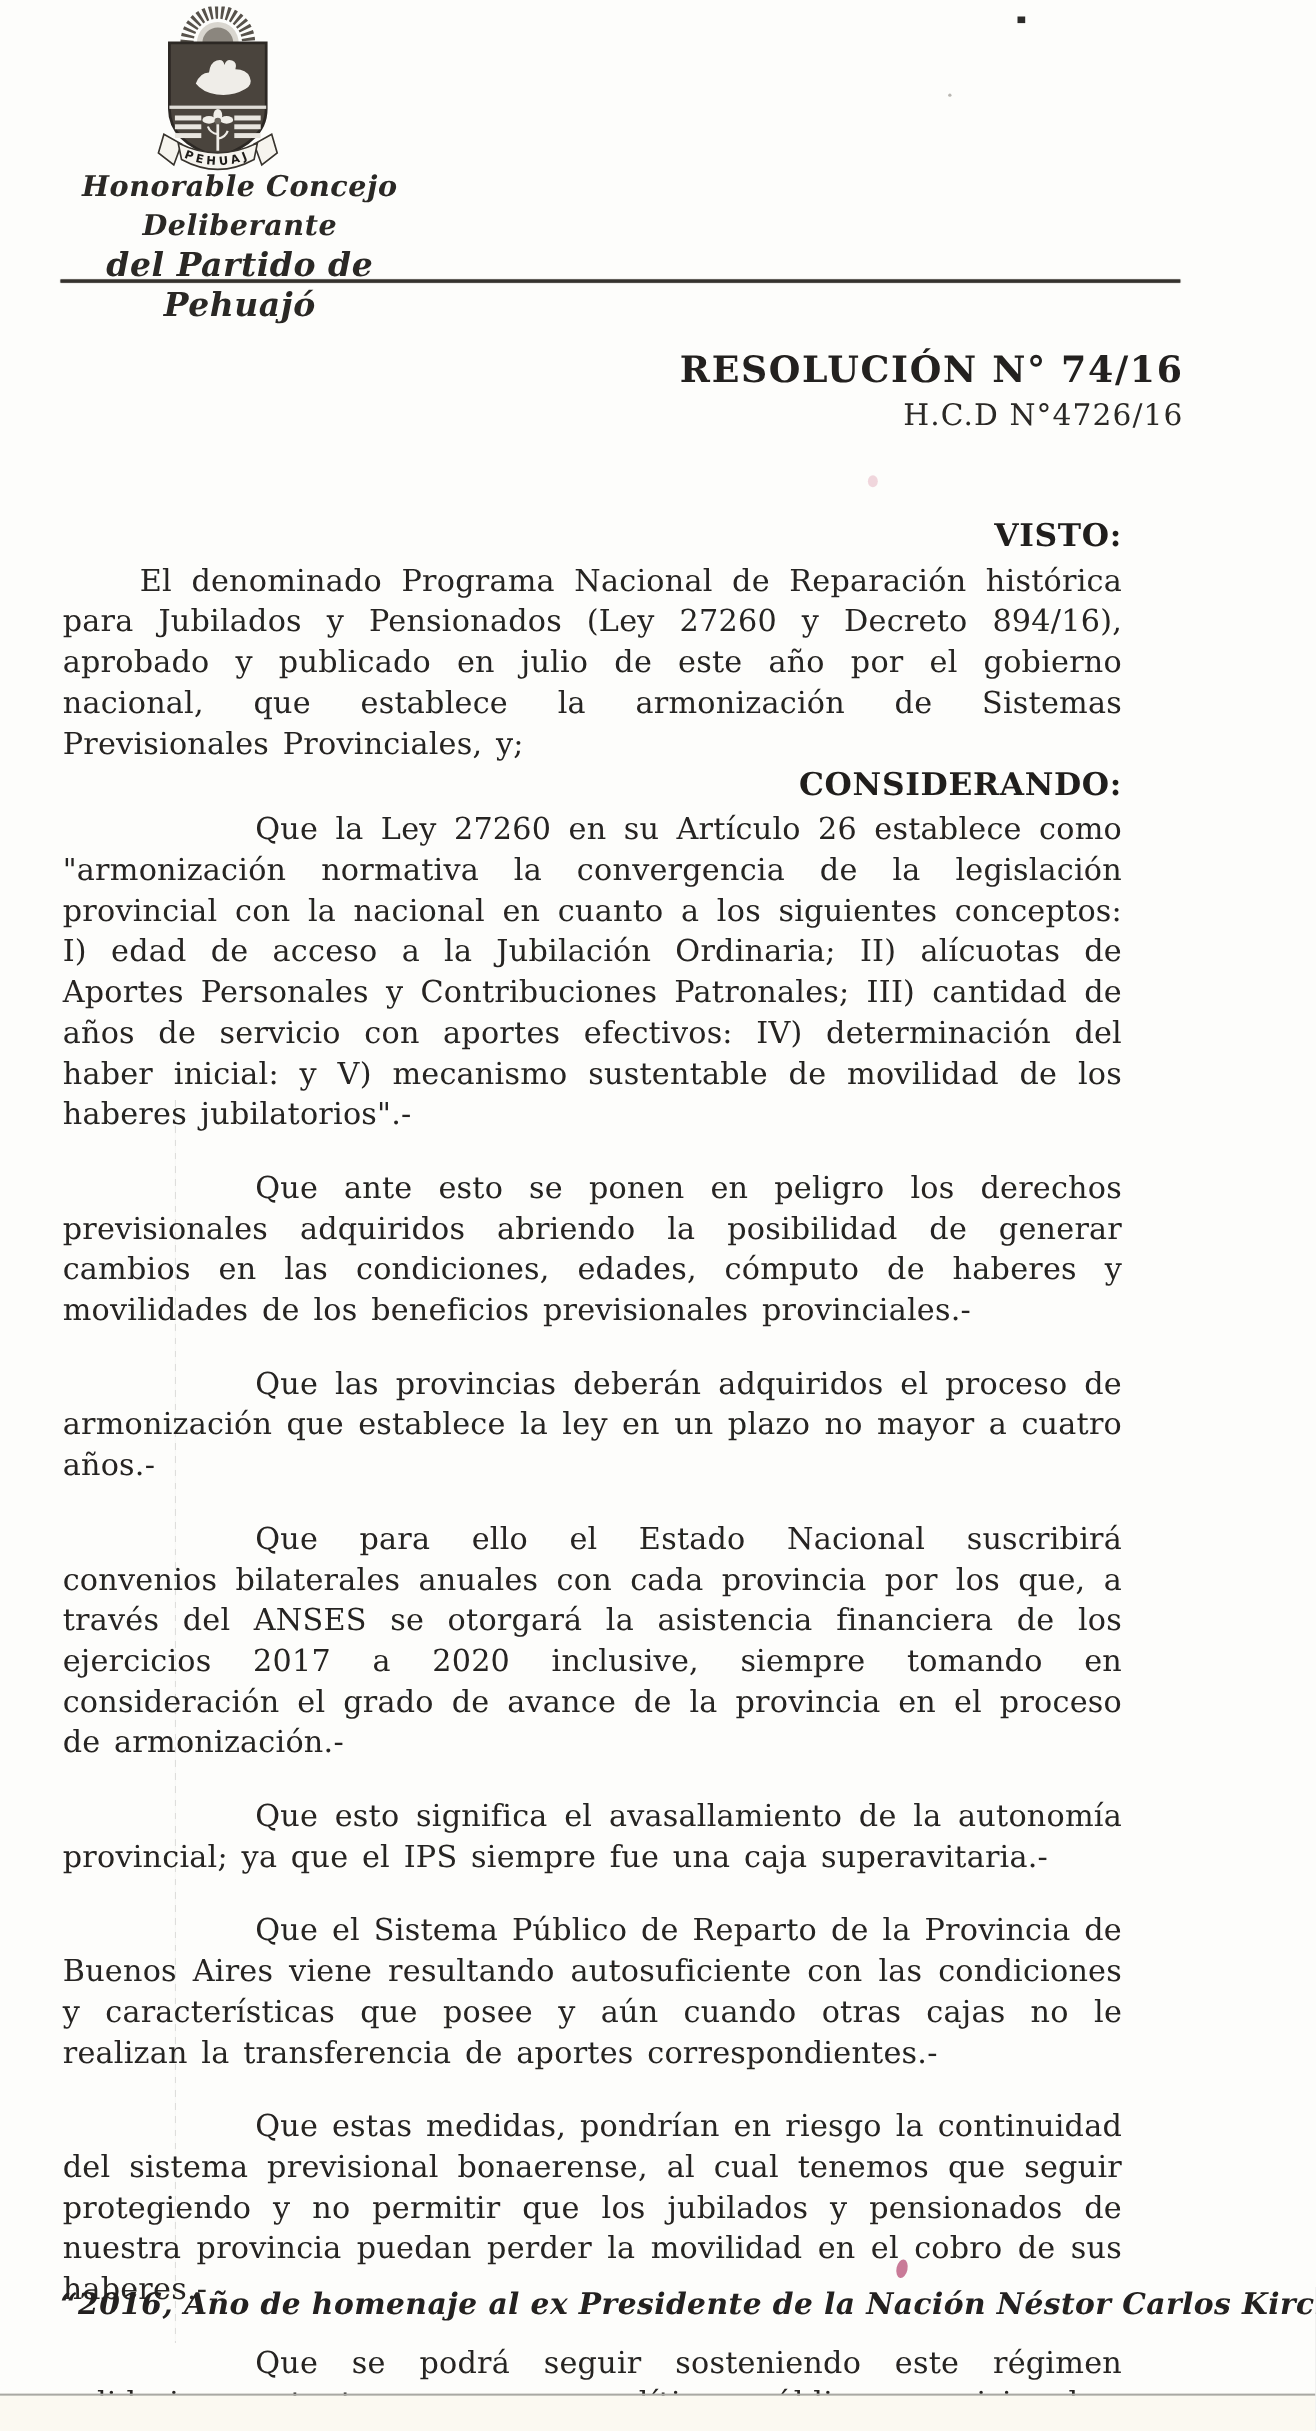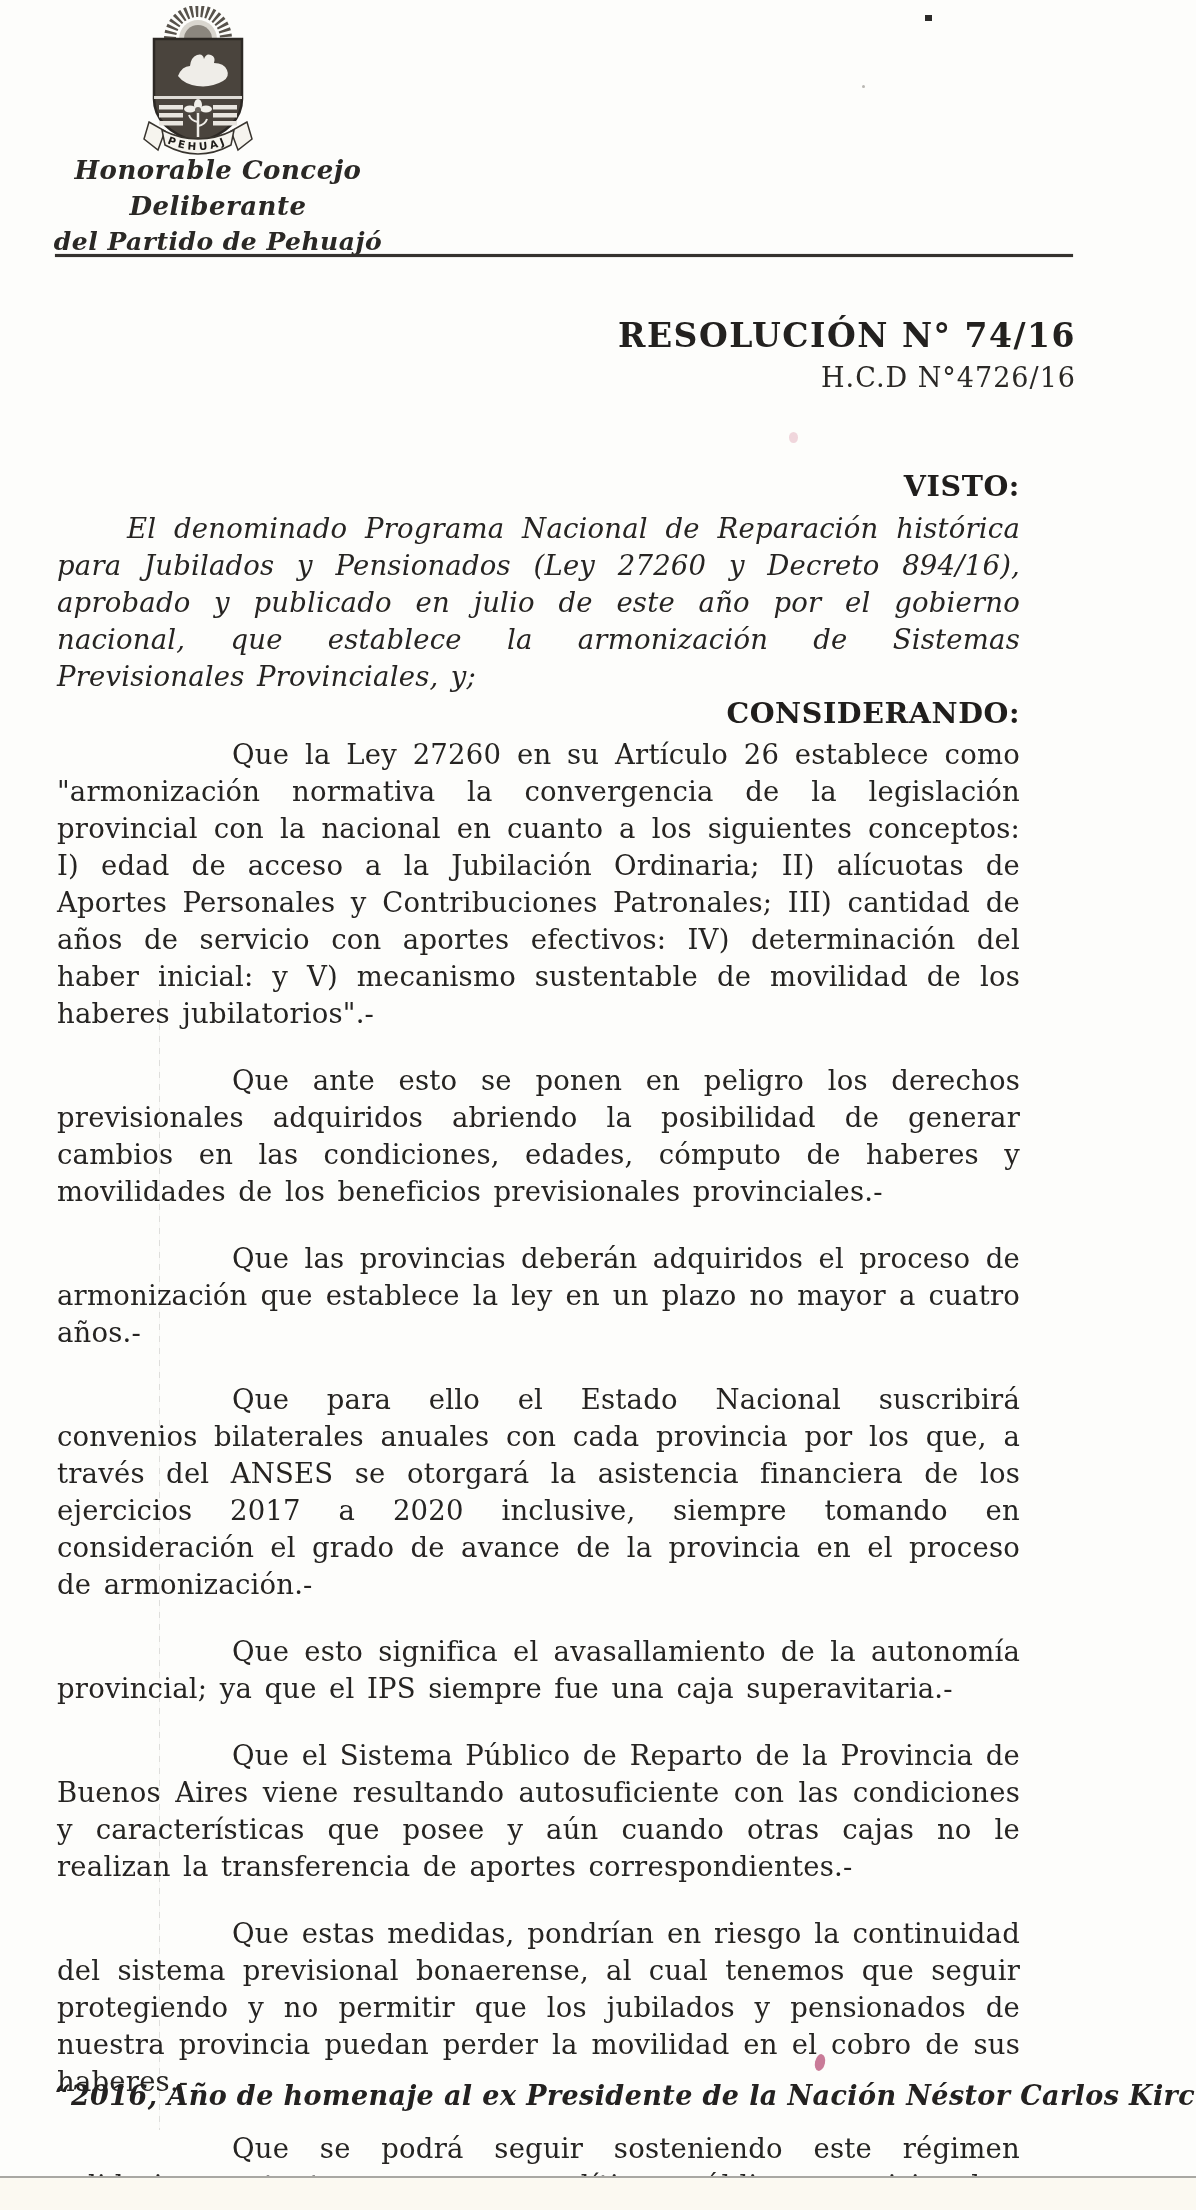--- a/index.html
+++ b/index.html
@@ -26,21 +26,21 @@
     top: 152px;
     width: 340px;
     text-align: center;
     font-style: italic;
     font-weight: 600;
     font-size: 26px;
     line-height: 36px;
     color: #2a2825;
     letter-spacing: 0.5px;
   }
-  .org-name .l2 { font-size: 25px; }
+  .org-name .l2 { font-size: 30px; }
   .header-rule {
     position: absolute;
     left: 55px;
     top: 254px;
     width: 1018px;
     height: 3px;
     background: #35322e;
     box-shadow: 0 0 1px #5a5650;
   }
 
@@ -81,21 +81,20 @@
     font-size: 28.5px;
     font-weight: bold;
     letter-spacing: 0.6px;
     text-align: right;
     color: #201e1c;
   }
   .considerando-heading { }
   p.visto-para {
     margin: 5px 0 0 0;
     text-indent: 70px;
-    font-style: italic;
   }
   p.c-para {
     margin: 30px 0 0 0;
     text-indent: 175px;
   }
   p.c-para.first { margin-top: 4px; }
 
   
   .footer-motto {
     position: absolute;

